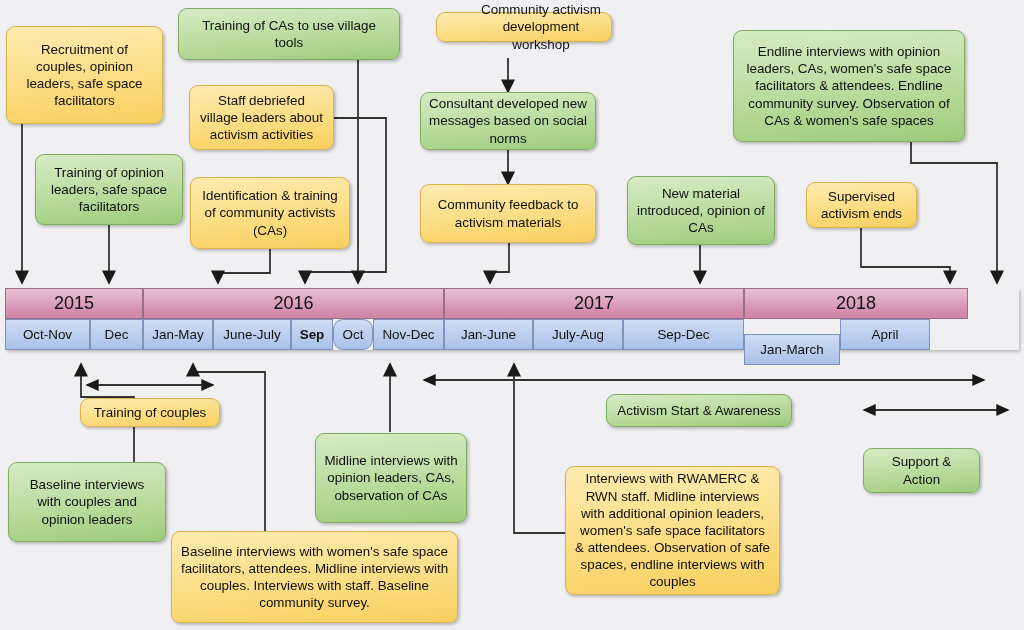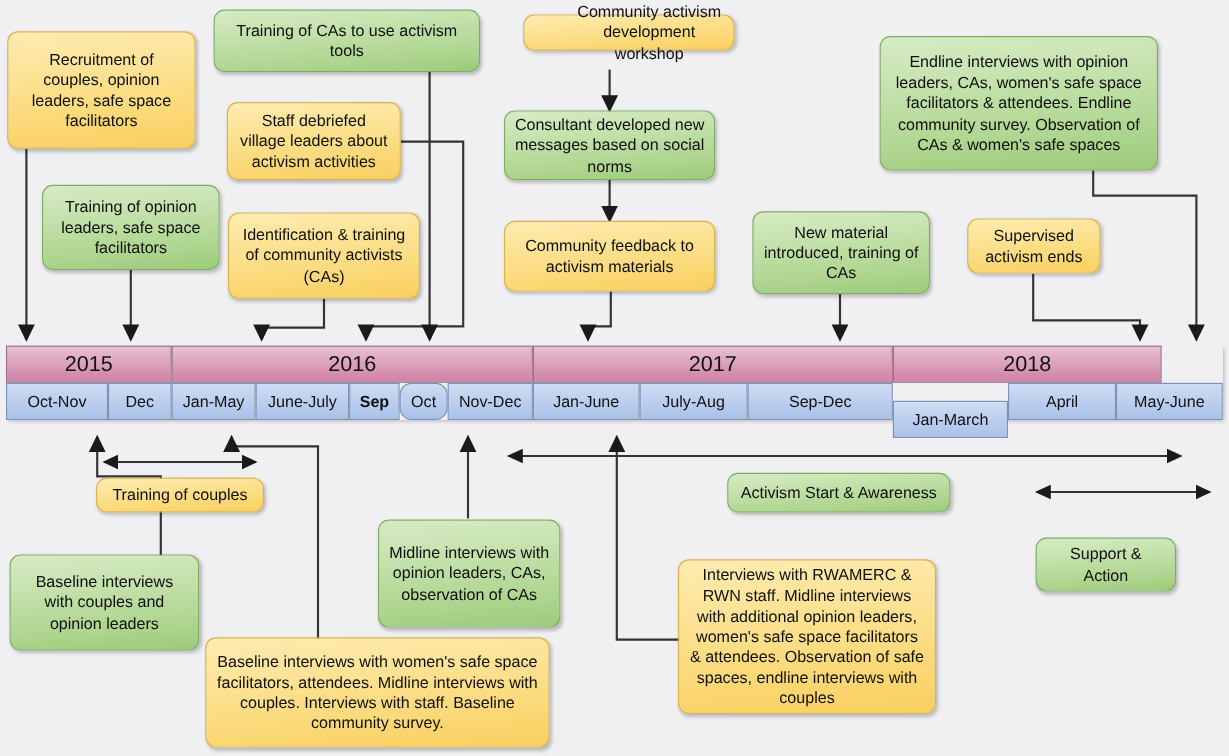--- a/index.html
+++ b/index.html
@@ -109,37 +109,37 @@
 
     <g stroke="#333" stroke-width="1.8" fill="none">
       <path d="M87,385 L213,385" marker-end="url(#arS)" marker-start="url(#arSr)"></path>
       <path d="M424,380 L984,380" marker-end="url(#arS)" marker-start="url(#arSr)"></path>
       <path d="M864,410 L1008,410" marker-end="url(#arS)" marker-start="url(#arSr)"></path>
     </g>
   </svg>
 
   <div class="box yellow" style="left:6px;top:26px;width:157px;height:98px;">Recruitment of couples, opinion leaders, safe space facilitators</div>
 
-  <div class="box green" style="left:178px;top:8px;width:222px;height:52px;">Training of CAs to use activism tools</div>
+  <div class="box green" style="left:178px;top:8px;width:222px;height:52px;">Training of CAs to use village tools</div>
 
   <div class="box yellow" style="left:436px;top:12px;width:176px;height:30px;padding-left:42px;">Community activism development workshop</div>
 
   <div class="box yellow" style="left:189px;top:85px;width:145px;height:65px;">Staff debriefed village leaders about activism activities</div>
 
   <div class="box green" style="left:733px;top:30px;width:232px;height:112px;">Endline interviews with opinion leaders, CAs, women's safe space facilitators &amp; attendees. Endline community survey. Observation of CAs &amp; women's safe spaces</div>
 
   <div class="box green" style="left:420px;top:92px;width:176px;height:58px;">Consultant developed new messages based on social norms</div>
 
   <div class="box green" style="left:35px;top:154px;width:148px;height:71px;">Training of opinion leaders, safe space facilitators</div>
 
   <div class="box yellow" style="left:190px;top:177px;width:160px;height:72px;">Identification &amp; training of community activists (CAs)</div>
 
   <div class="box yellow" style="left:420px;top:184px;width:176px;height:59px;">Community feedback to activism materials</div>
 
-  <div class="box green" style="left:627px;top:176px;width:148px;height:69px;">New material introduced, training of CAs</div>
+  <div class="box green" style="left:627px;top:176px;width:148px;height:69px;">New material introduced, opinion of CAs</div>
 
   <div class="box yellow" style="left:806px;top:182px;width:111px;height:46px;">Supervised activism ends</div>
 
   <div id="timeline">
     <div class="yearrow">
       <div class="ycell" style="left:0px;width:138px;">2015</div>
       <div class="ycell" style="left:138px;width:301px;">2016</div>
       <div class="ycell" style="left:439px;width:300px;">2017</div>
       <div class="ycell" style="left:739px;width:224px;">2018</div>
     </div>
@@ -149,21 +149,20 @@
       <div class="mcell" style="left:138px;width:70px;">Jan-May</div>
       <div class="mcell" style="left:208px;width:78px;">June-July</div>
       <div class="mcell" style="left:286px;width:42px;font-weight:bold;">Sep</div>
       <div class="mcell" style="left:328px;width:40px;border-radius:10px;">Oct</div>
       <div class="mcell" style="left:368px;width:71px;">Nov-Dec</div>
       <div class="mcell" style="left:439px;width:89px;">Jan-June</div>
       <div class="mcell" style="left:528px;width:90px;">July-Aug</div>
       <div class="mcell" style="left:618px;width:121px;">Sep-Dec</div>
       <div class="mcell" style="left:739px;width:96px;margin-top:15px;">Jan-March</div>
       <div class="mcell" style="left:835px;width:90px;">April</div>
-      <div class="mcell" style="left:925px;width:89px;">May-June</div>
     </div>
   </div>
 
   <div class="box yellow" style="left:80px;top:398px;width:140px;height:29px;">Training of couples</div>
 
   <div class="box green" style="left:606px;top:394px;width:186px;height:33px;">Activism Start &amp; Awareness</div>
 
   <div class="box green" style="left:863px;top:448px;width:117px;height:45px;">Support &amp; Action</div>
 
   <div class="box green" style="left:8px;top:462px;width:158px;height:80px;">Baseline interviews with couples and opinion leaders</div>

